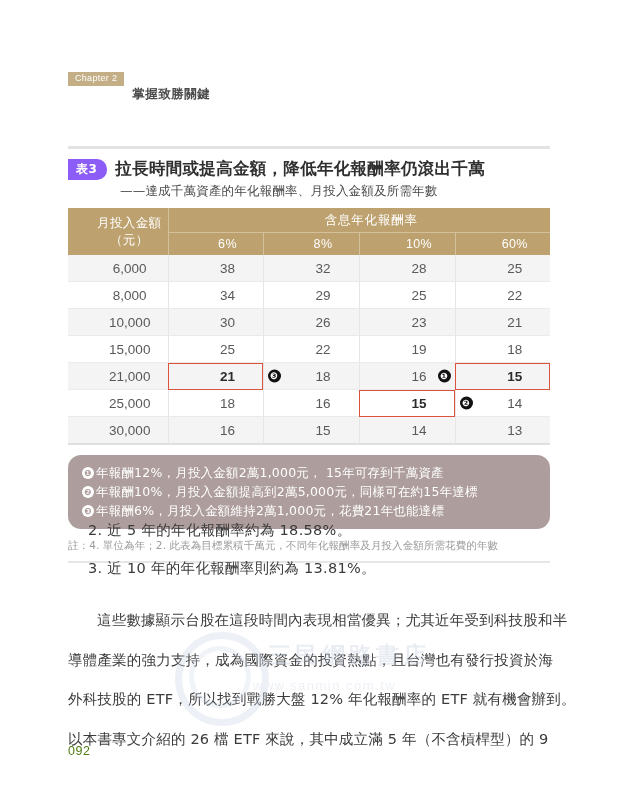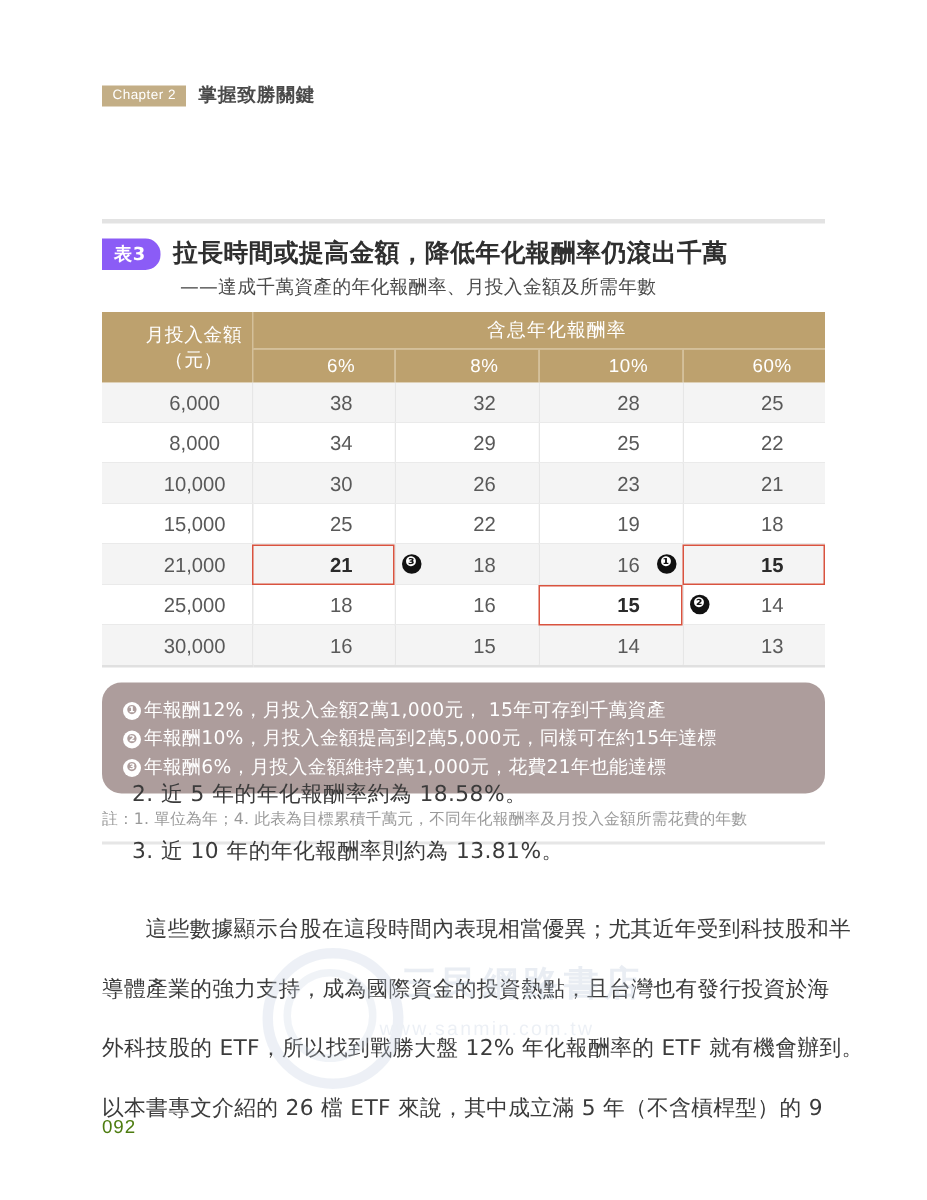--- a/index.html
+++ b/index.html
@@ -39,20 +39,21 @@
     letter-spacing: .3px;
     padding: 2px 7px 3px 7px;
     line-height: 1;
     font-family: "Liberation Sans", sans-serif;
   }
   .runhead-title {
     font-size: 12.5px;
     color: #4a4a4a;
     letter-spacing: .5px;
     font-weight: bold;
+    margin-top: 31px;
   }
 
   
   .figure {
     position: absolute;
     left: 68px;
     top: 146px;
     width: 482px;
   }
   .rule-top {
@@ -427,21 +428,21 @@
         <span class="bullet">❶</span><span>年報酬12%，月投入金額2萬1,000元， 15年可存到千萬資產</span>
       </div>
       <div class="line">
         <span class="bullet">❷</span><span>年報酬10%，月投入金額提高到2萬5,000元，同樣可在約15年達標</span>
       </div>
       <div class="line">
         <span class="bullet">❸</span><span>年報酬6%，月投入金額維持2萬1,000元，花費21年也能達標</span>
       </div>
     </div>
 
-    <div class="note">註：1. 單位為年；4. 此表為目標累積千萬元，不同年化報酬率及月投入金額所需花費的年數</div>
+    <div class="note">註：4. 單位為年；2. 此表為目標累積千萬元，不同年化報酬率及月投入金額所需花費的年數</div>
     <div class="rule-bottom"></div>
   </div>
 
   <div class="watermark">
     <div class="wm-ring"></div>
     <div class="wm-ring2"></div>
     <div class="wm-text">三民網路書店</div>
     <div class="wm-sub">www.sanmin.com.tw</div>
   </div>
 

